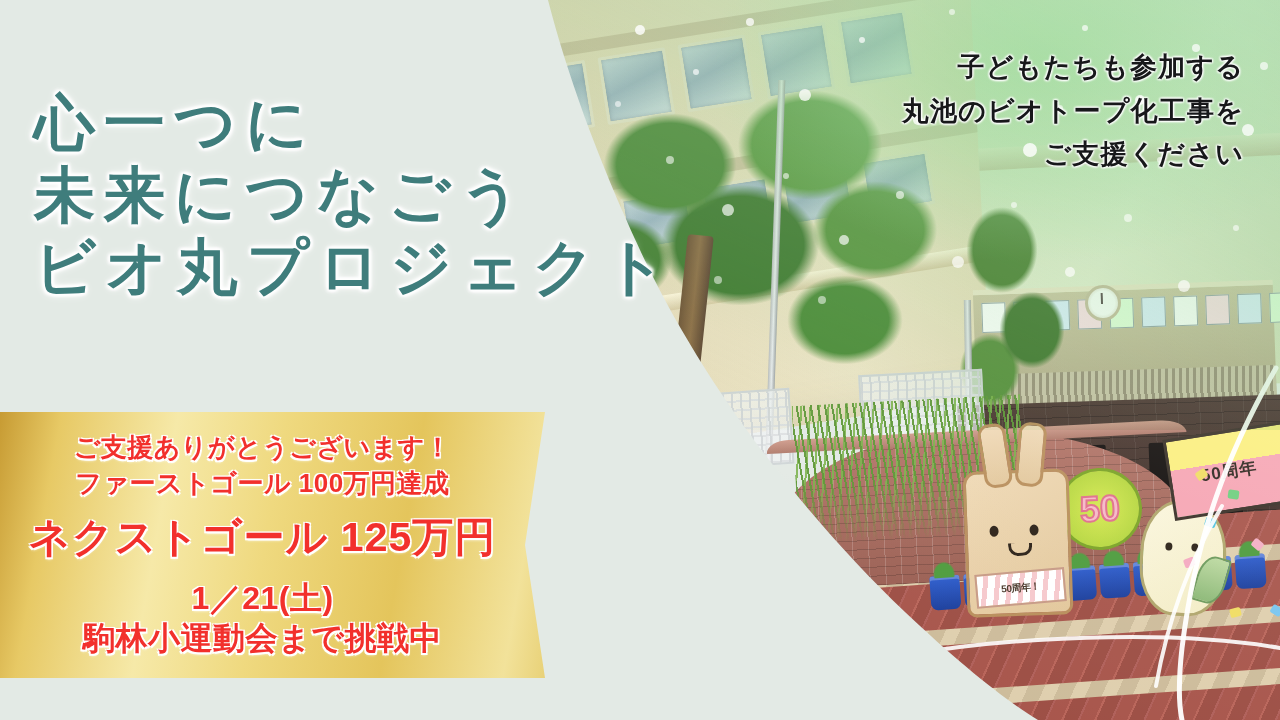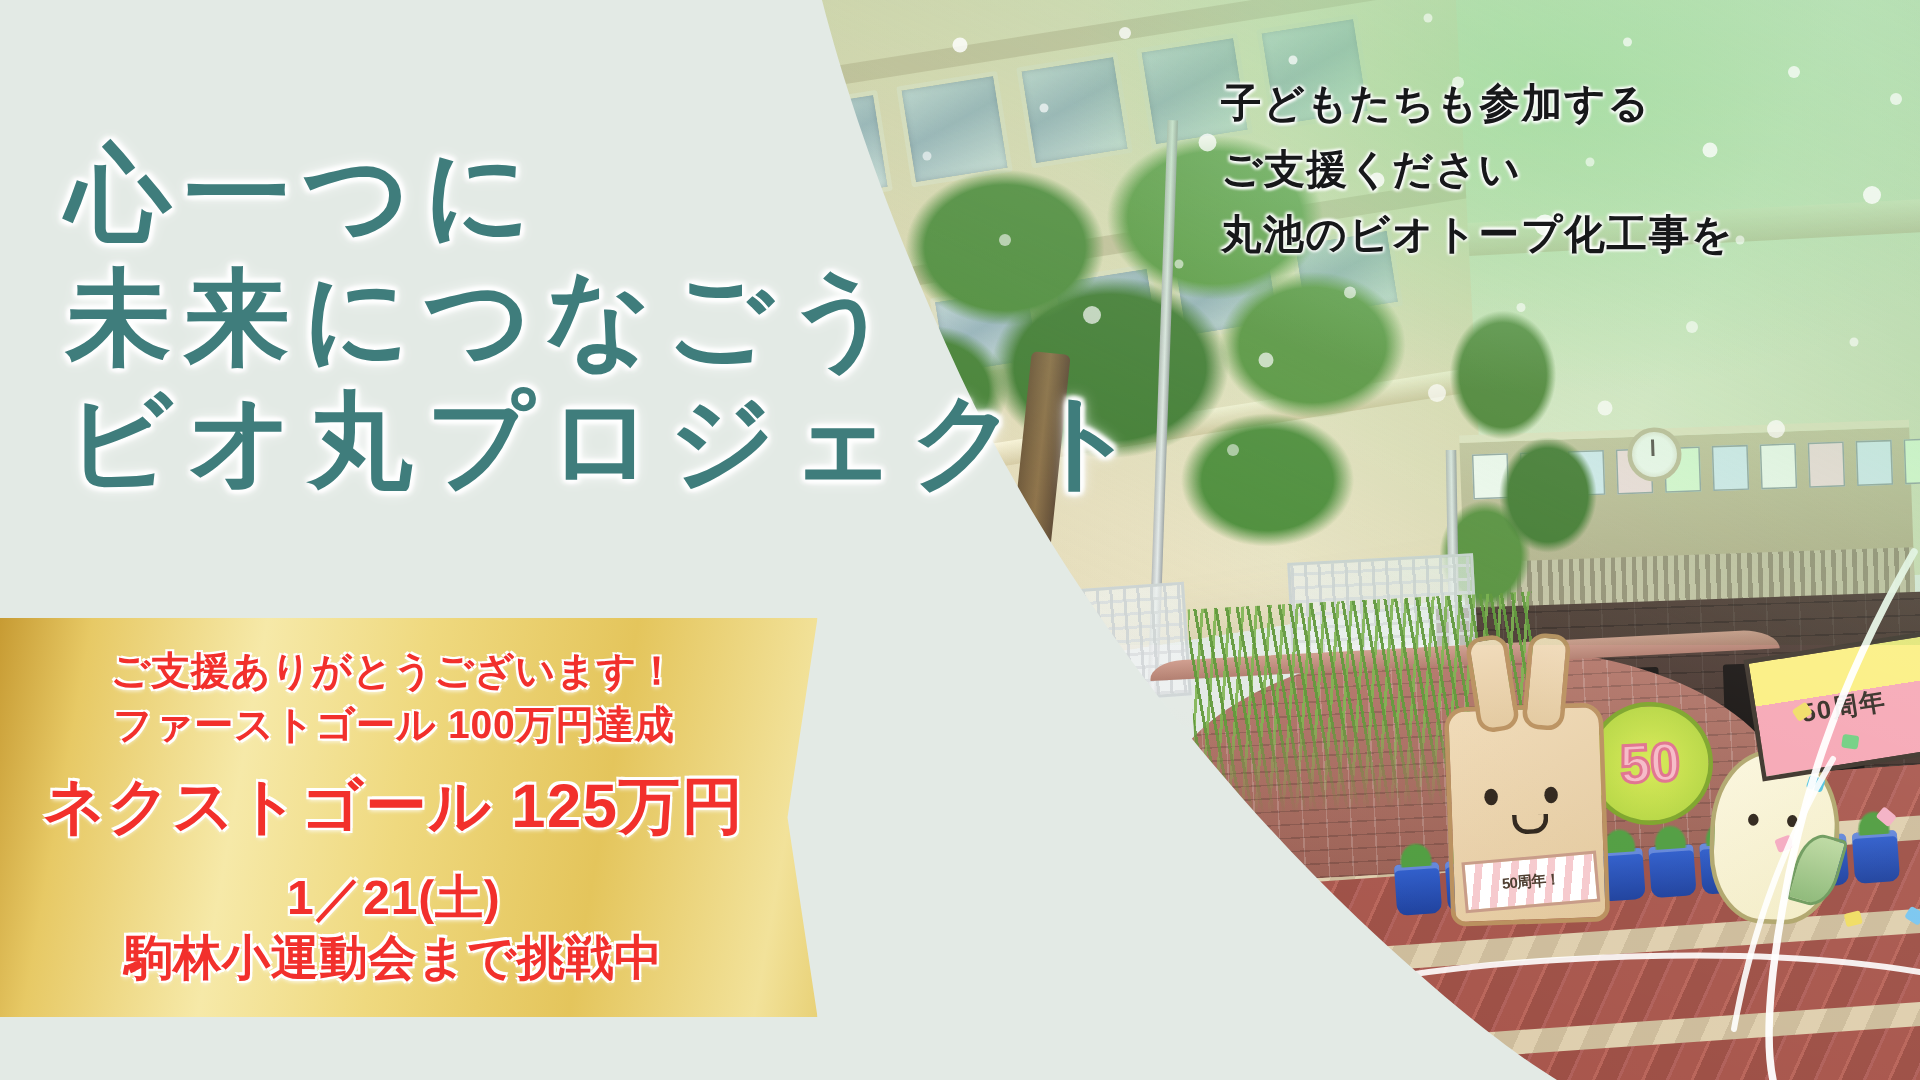--- a/index.html
+++ b/index.html
@@ -251,39 +251,40 @@
   .sparkles{position:absolute;left:600px;top:0;width:680px;height:330px;opacity:.95;}
   .haze{
     position:absolute;inset:0;
     background:linear-gradient(200deg,rgba(255,255,255,.30) 0%,rgba(255,255,255,.06) 45%,rgba(255,255,255,0) 70%);
   }
 
   
   .layer{position:absolute;}
 
   #headline{
-    left:44px;top:88px;width:880px;
-    font-size:70px;line-height:1.18;font-weight:700;letter-spacing:9px;
+    left:34px;top:88px;width:880px;
+    font-size:61px;line-height:1.18;font-weight:700;letter-spacing:9px;
     color:#3f7d7c;
     text-shadow:
        0 0 4px #fff, 0 0 4px #fff, 0 0 7px #fff, 0 0 11px #fff,
        2px 2px 3px rgba(255,255,255,.95), -2px -2px 3px rgba(255,255,255,.95),
        2px -2px 3px rgba(255,255,255,.95), -2px 2px 3px rgba(255,255,255,.95);
     white-space:nowrap;
   }
   #headline .ln{display:block;}
 
   #lead{
-    right:36px;top:48px;width:430px;text-align:left;
+    right:36px;top:48px;width:430px;text-align:right;
     font-size:27px;line-height:1.62;font-weight:700;letter-spacing:1.2px;
     color:#17181a;
     text-shadow:
       0 0 3px rgba(255,255,255,.9), 1px 1px 2px rgba(255,255,255,.85),
       -1px -1px 2px rgba(255,255,255,.85), 1px -1px 2px rgba(255,255,255,.85),
       -1px 1px 2px rgba(255,255,255,.85);
+    font-family: Liberation Mono, monospace;
   }
   #lead .ln{display:block;white-space:nowrap;}
 
   
   #ribbon{
     left:0;top:412px;width:640px;height:266px;
     -webkit-clip-path:polygon(0 0, 545px 0, 525px 50%, 545px 100%, 0 100%);
     clip-path:polygon(0 0, 545px 0, 525px 50%, 545px 100%, 0 100%);
     background:linear-gradient(100deg,#c79b33 0%,#e7c965 9%,#f6e9a8 26%,#efd97f 42%,#e4c55c 62%,#f2e29a 80%,#dcbc4c 94%,#b98f28 100%);
     box-shadow:0 2px 7px rgba(120,95,25,.28);
@@ -489,22 +490,22 @@
   </div>
 
   <div class="layer" id="headline">
     <span class="ln">心一つに</span>
     <span class="ln">未来につなごう</span>
     <span class="ln">ビオ丸プロジェクト</span>
   </div>
 
   <div class="layer" id="lead">
     <span class="ln">子どもたちも参加する</span>
+    <span class="ln">丸池のビオトープ化工事を</span>
     <span class="ln">ご支援ください</span>
-    <span class="ln">丸池のビオトープ化工事を</span>
   </div>
 
   <div class="layer" id="ribbon">
     <div class="txt r-thanks">
       <div>ご支援ありがとうございます！</div>
       <div>ファーストゴール 100万円達成</div>
     </div>
     <div class="txt r-next" style="top:88px">ネクストゴール 125万円</div>
     <div class="txt r-date" style="top:152px">
       <div>1／21(土)</div>

